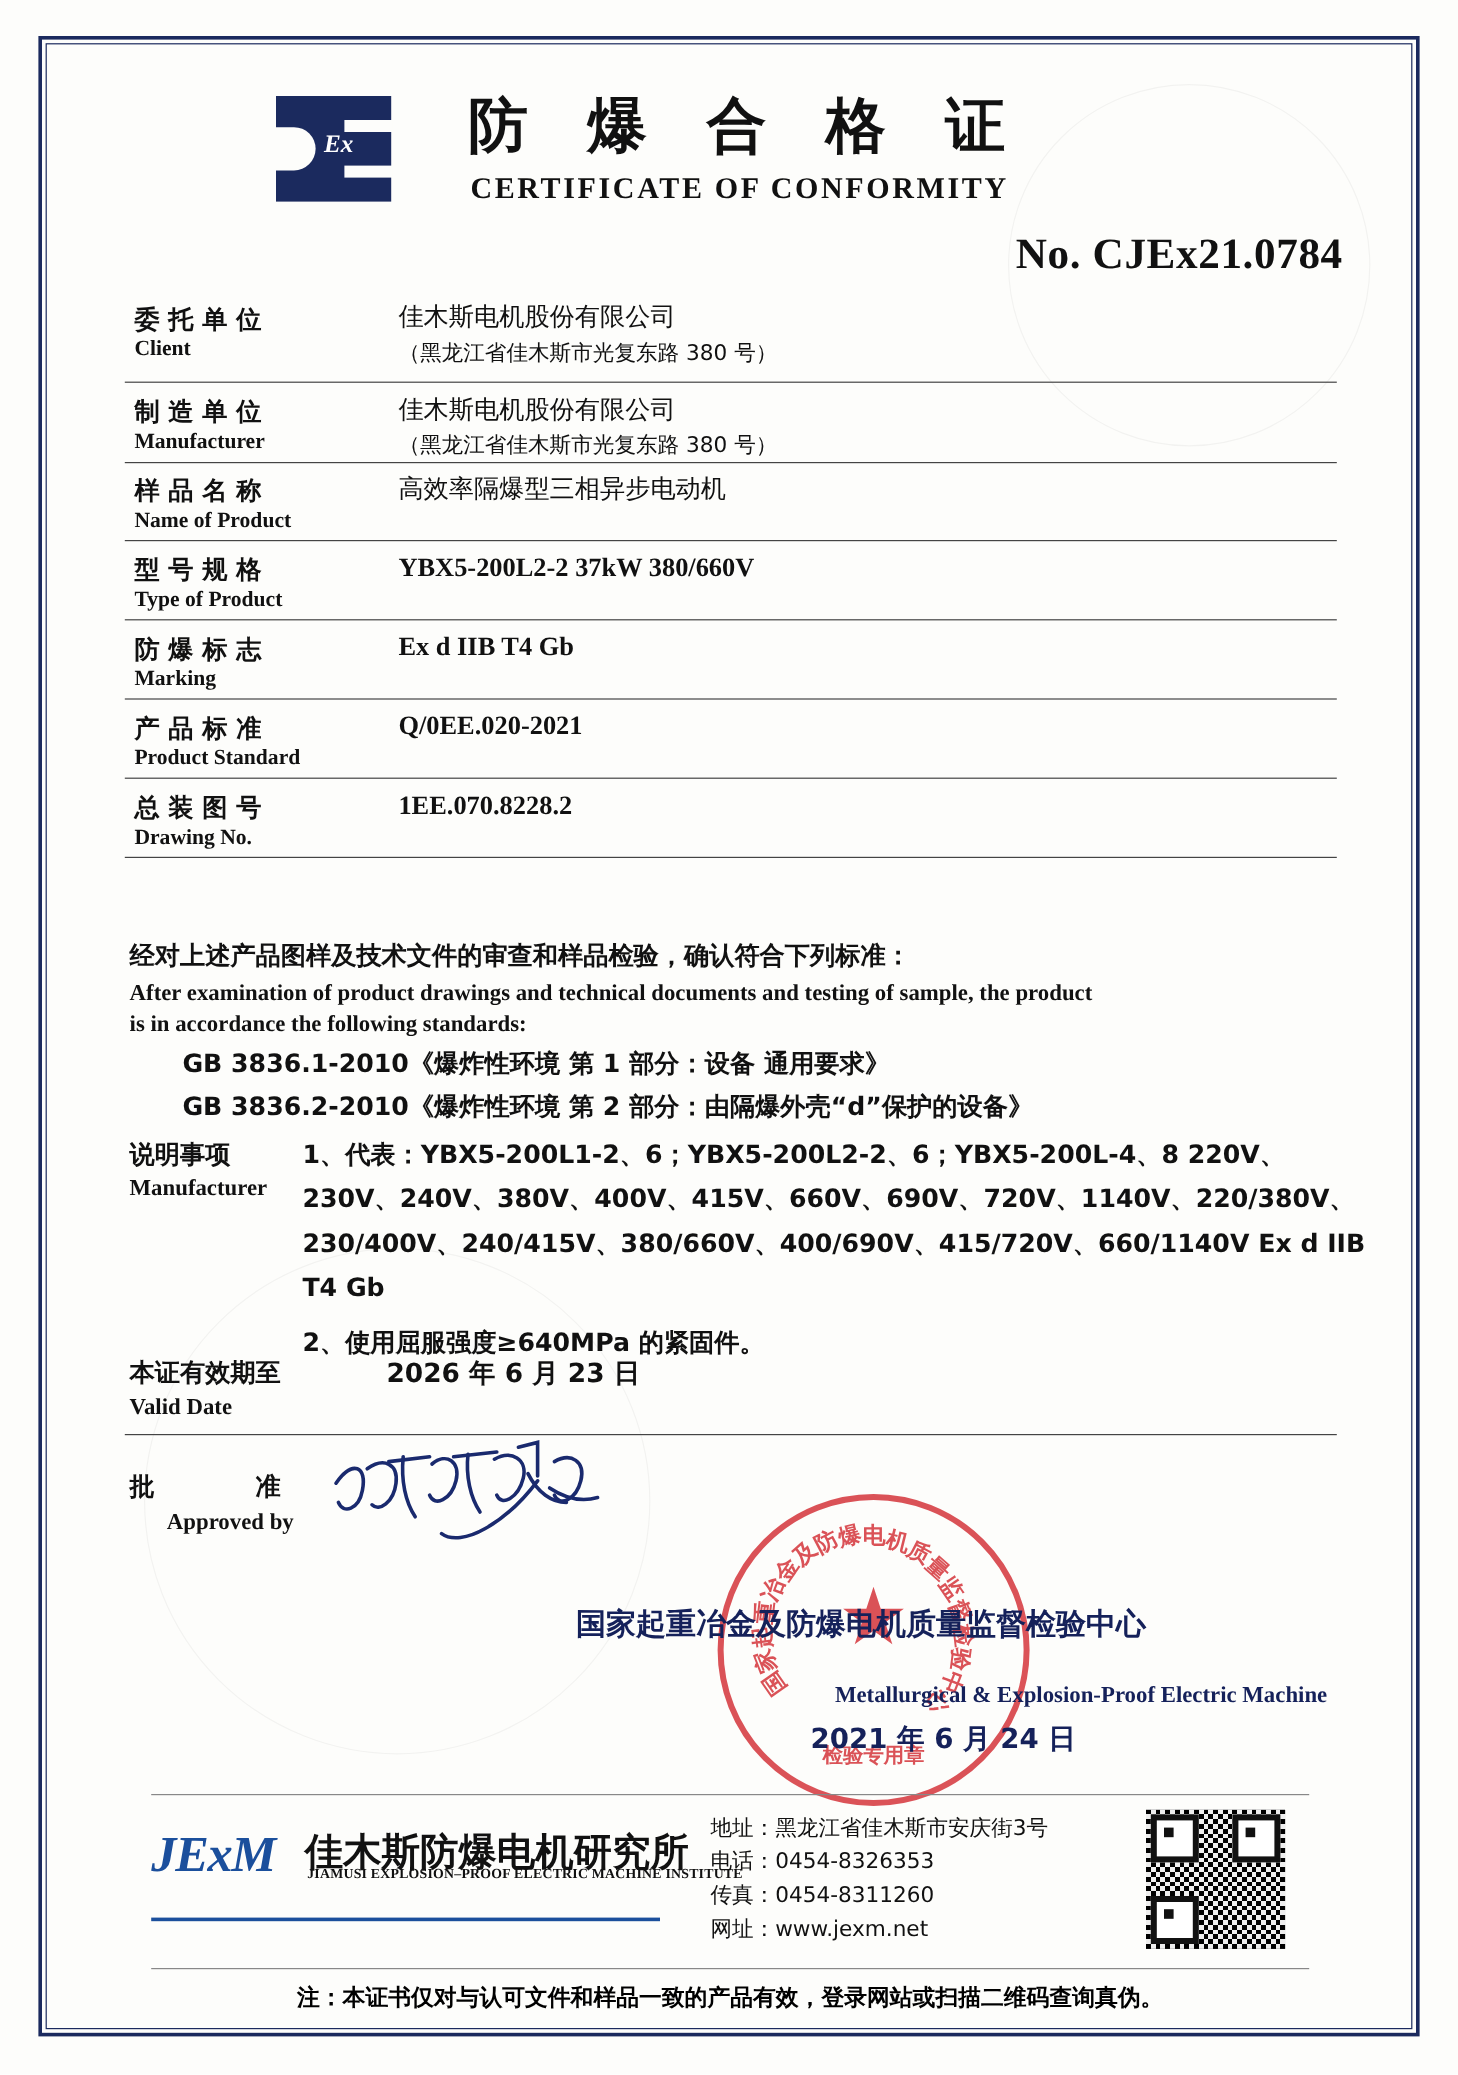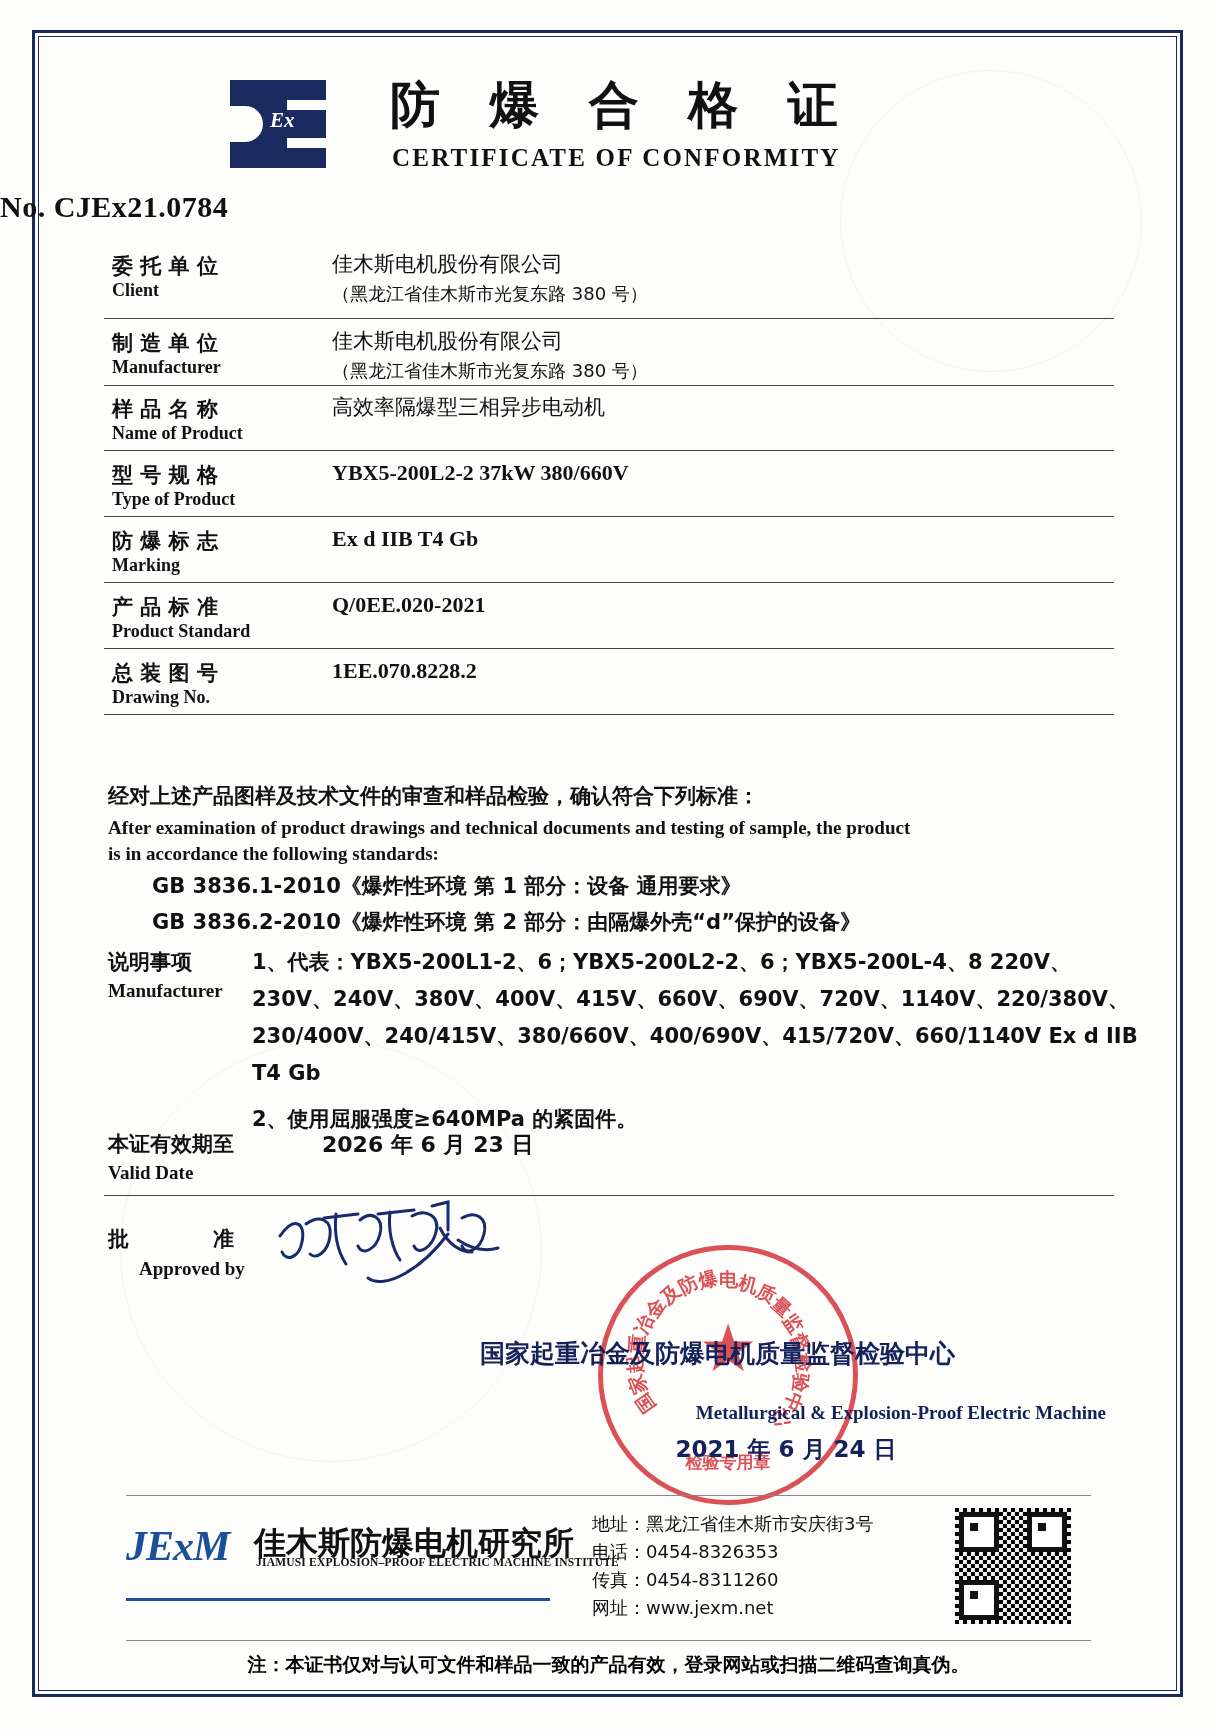--- a/index.html
+++ b/index.html
@@ -108,22 +108,22 @@
     font-weight: bold;
     letter-spacing: 2.2px;
     color: #111;
     white-space: nowrap;
   }
   .cert-no {
     position: absolute;
     left: 0;
     top: 190px;
     width: 1119px;
-    text-align: left;
-    font-size: 30px;
+    text-align: right;
+    font-size: 36px;
     font-weight: bold;
     letter-spacing: 0.5px;
   }
 
   
   .field {
     position: absolute;
     left: 112px;
     width: 1000px;
   }

